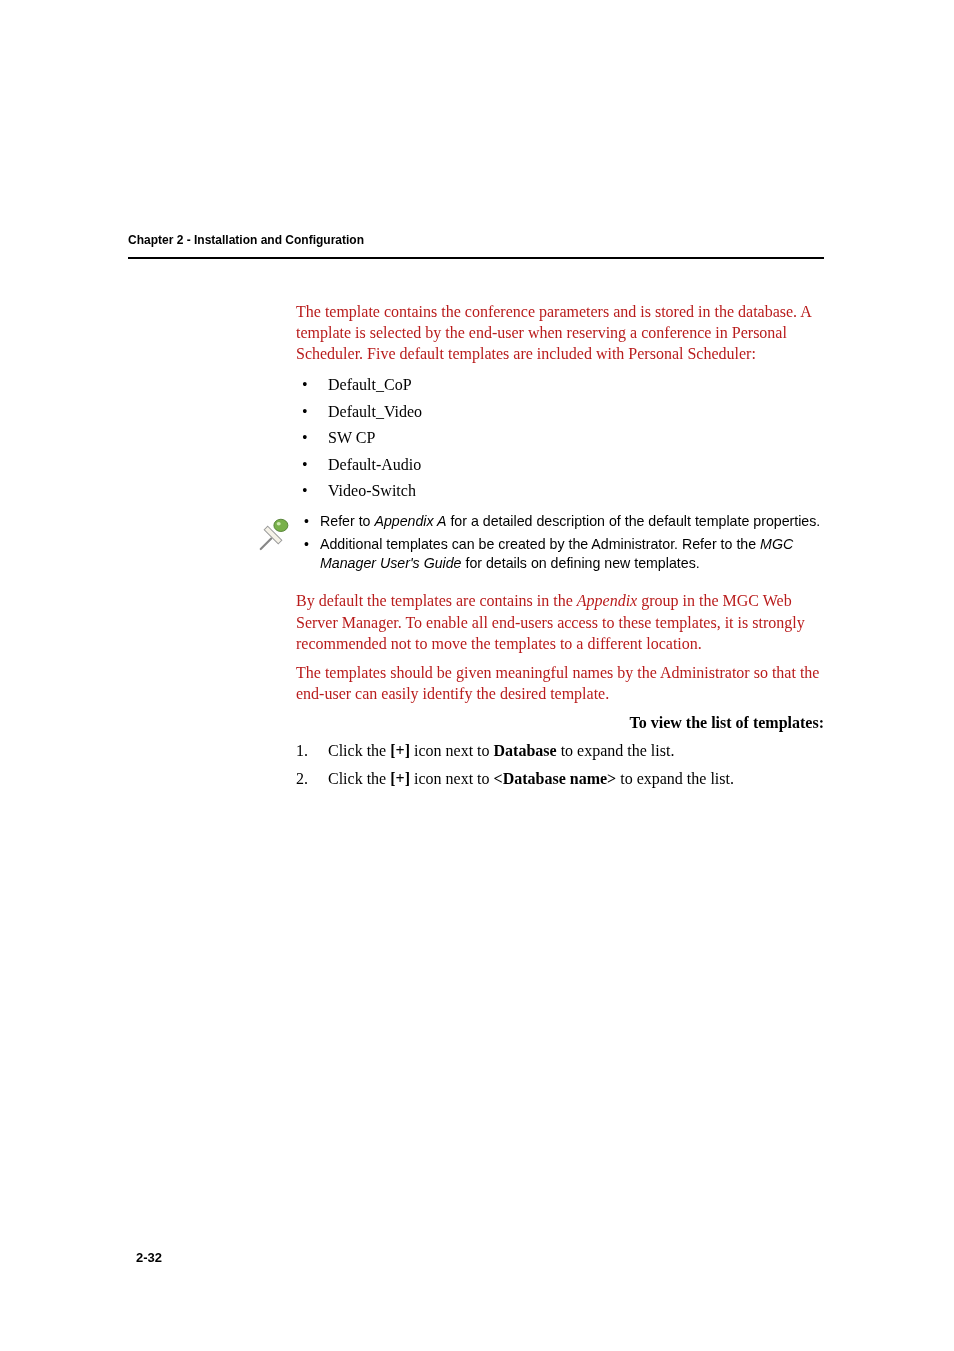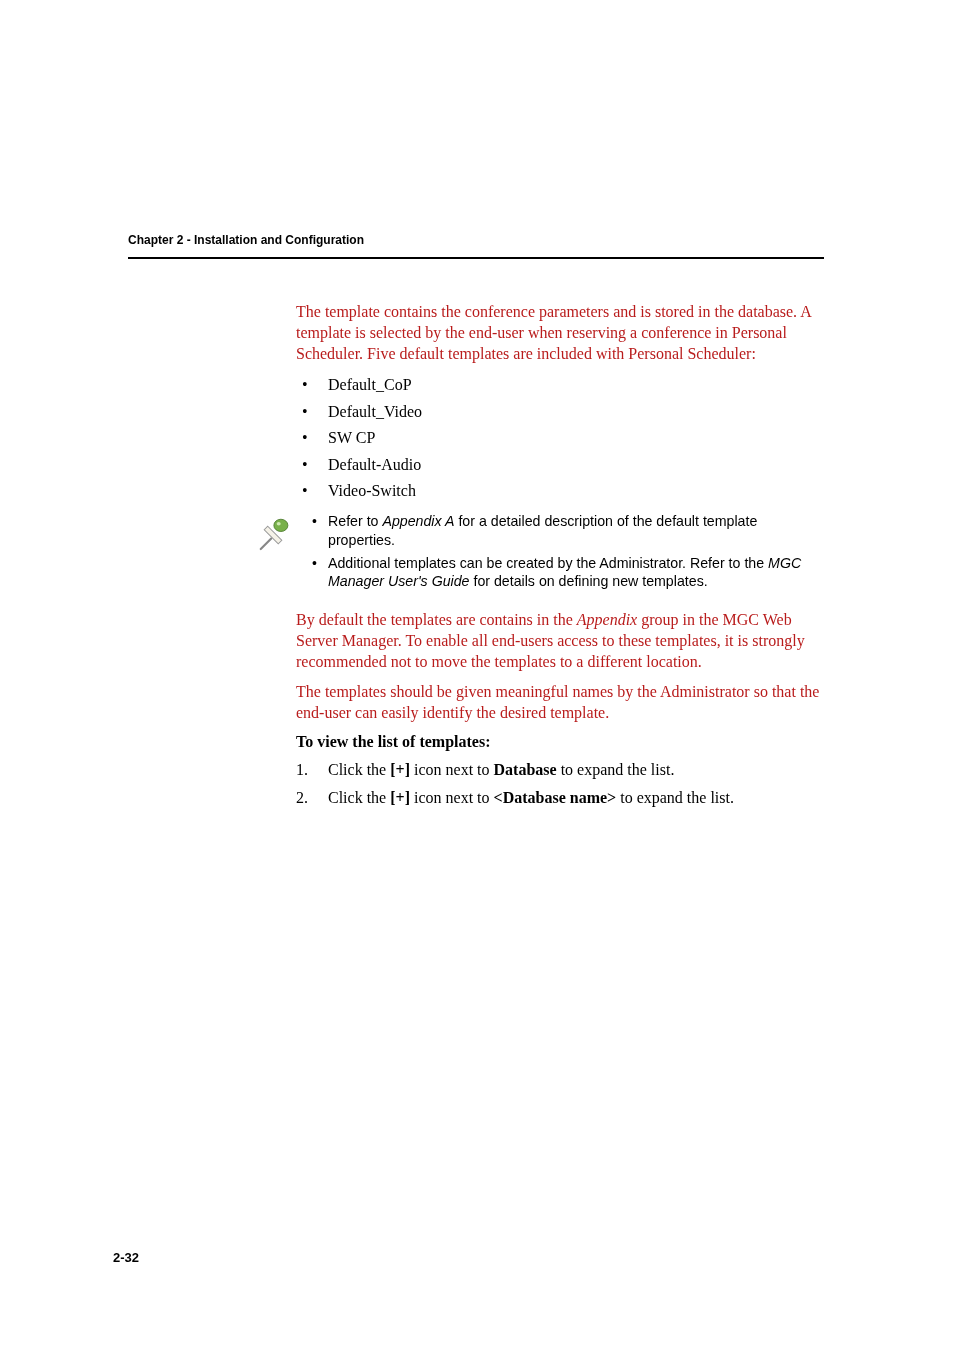--- a/index.html
+++ b/index.html
@@ -69,21 +69,21 @@
     .bullet-list li::before {
       content: "•";
       position: absolute;
       left: 6px;
       top: 2px;
     }
 
     .note-row {
       display: flex;
       align-items: flex-start;
-      gap: 16px;
+      gap: 8px;
       margin-left: 124px;
       margin-top: 6px;
       margin-bottom: 14px;
     }
 
     .note-icon {
       width: 42px;
       height: 42px;
       flex: 0 0 42px;
       margin-top: 2px;
@@ -111,20 +111,21 @@
       font-size: 14px;
     }
 
     .italic { font-style: italic; }
     .bold { font-weight: bold; }
 
     .subheader {
       font-weight: bold;
       font-size: 16px;
       margin: 10px 0 6px 0;
+      text-align: right;
     }
 
     .num-list {
       list-style: none;
       margin: 0;
       padding: 0;
     }
 
     .num-list li {
       font-size: 16px;
@@ -135,21 +136,21 @@
 
     .num-list li .num {
       position: absolute;
       left: 0;
       top: 1px;
     }
 
     .page-number {
       position: absolute;
       bottom: 114px;
-      left: 113px;
+      left: 136px;
       font-family: Arial, Helvetica, sans-serif;
       font-size: 13px;
       font-weight: bold;
     }
   </style>
 </head>
 <body>
 
 <div class="page">
   <div class="chapter-header">Chapter 2 - Installation and Configuration</div>

